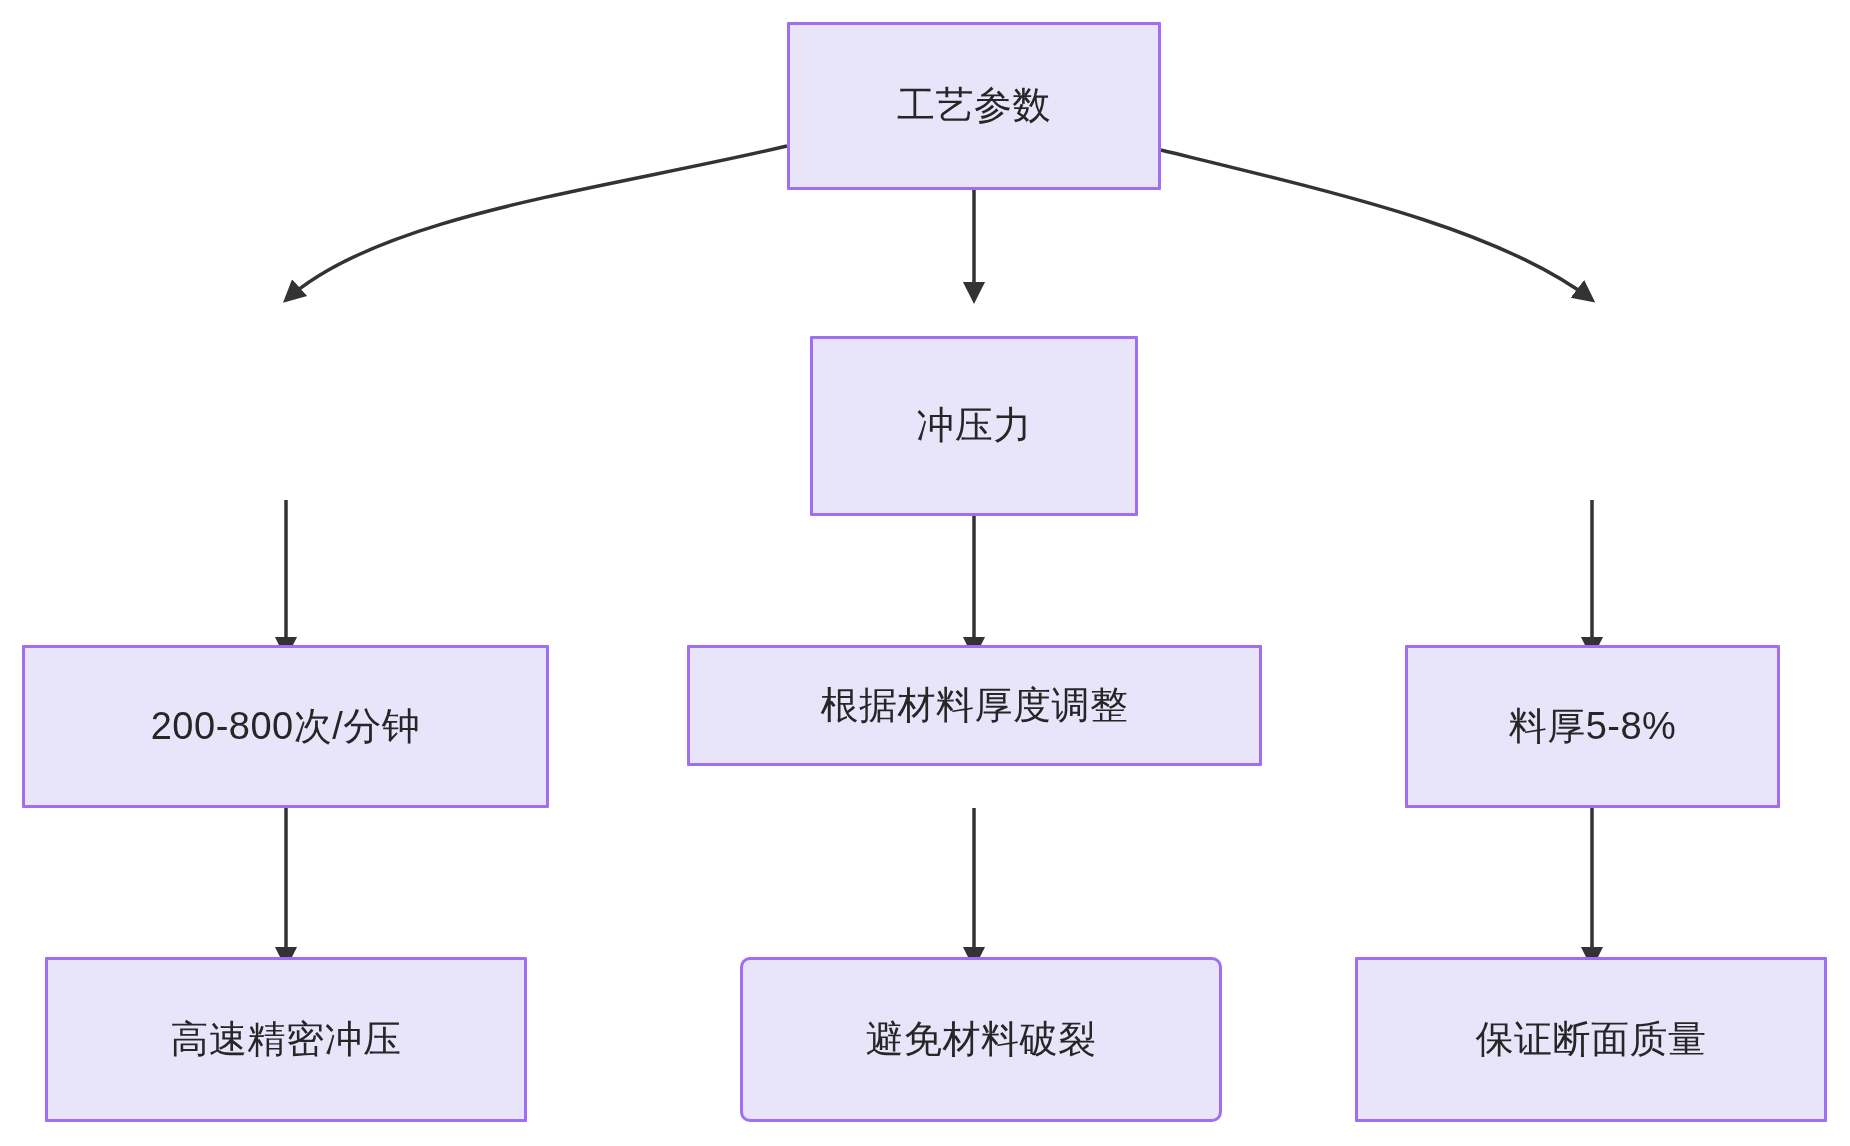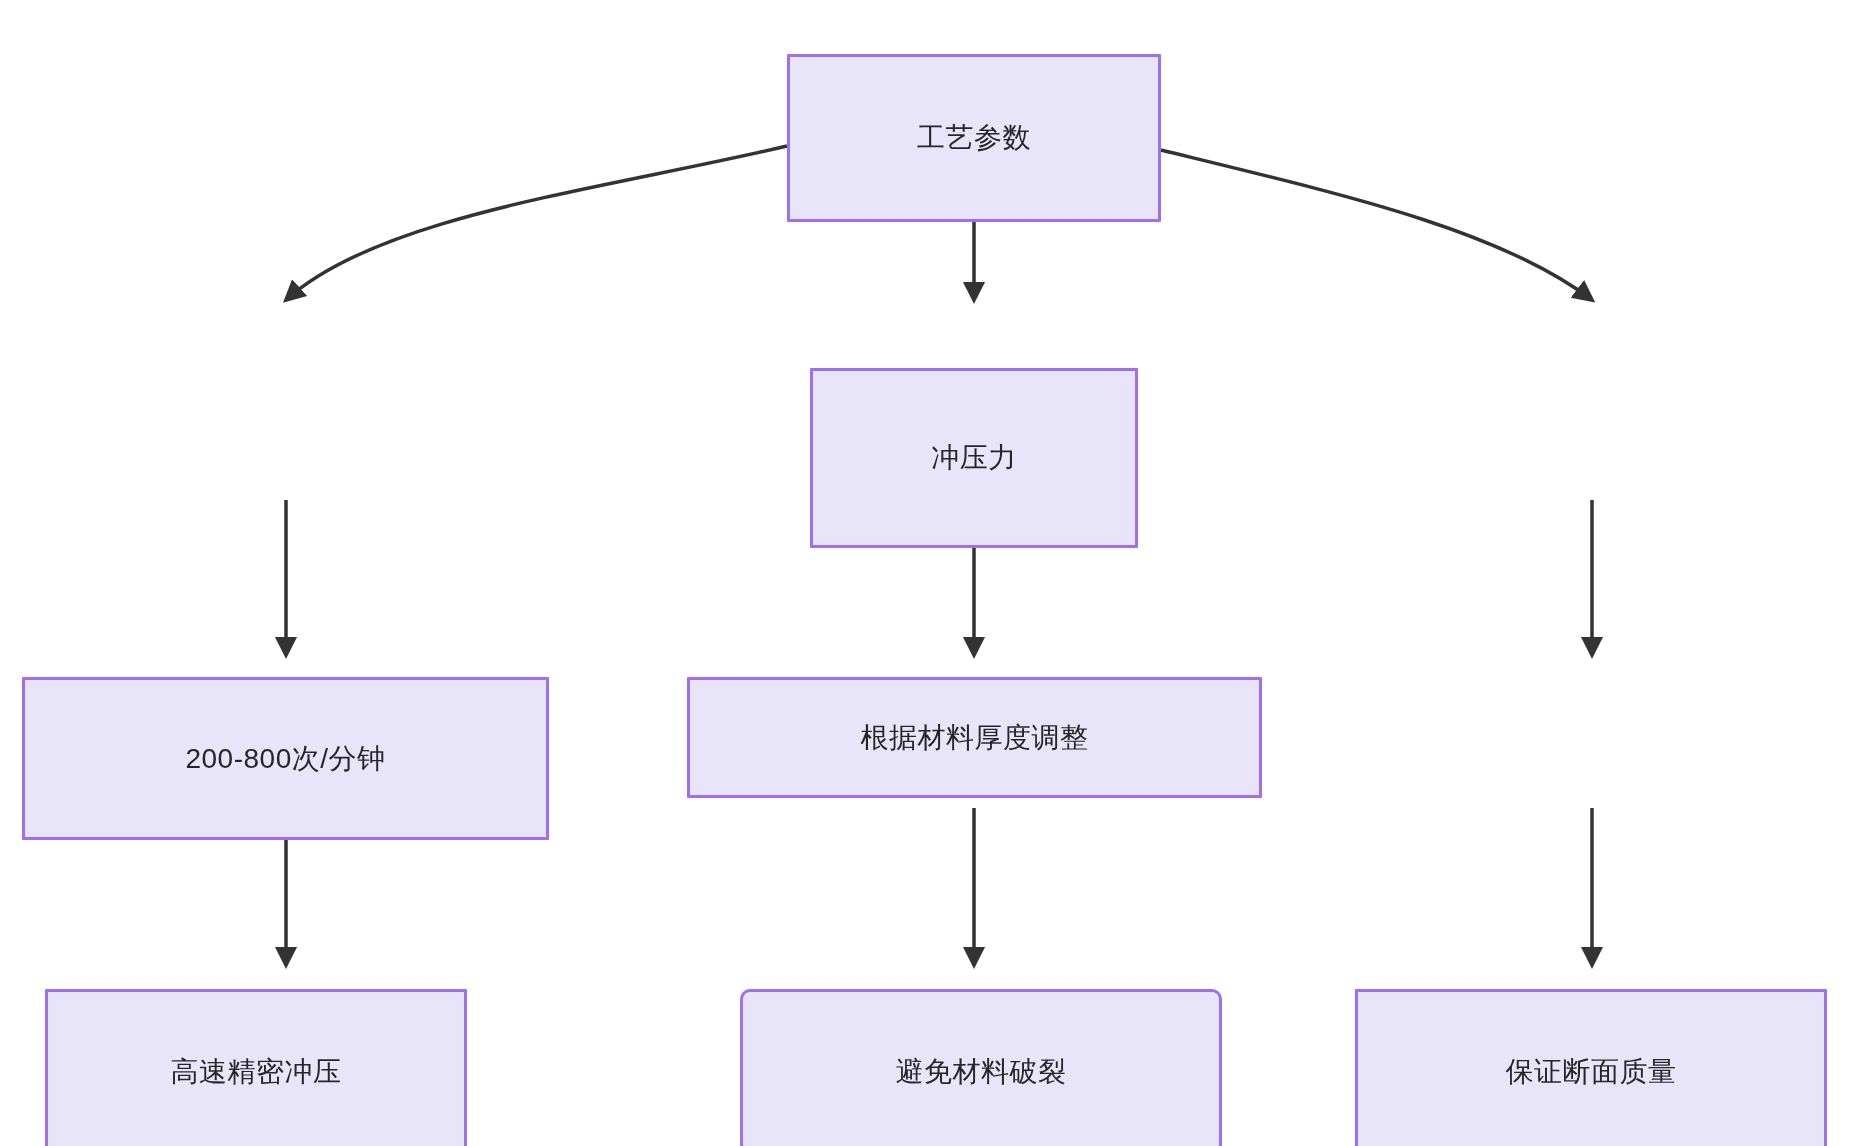--- a/index.html
+++ b/index.html
@@ -28,26 +28,25 @@
   .node {
     position: absolute;
     box-sizing: border-box;
     background: #e8e5fb;
     border: 3px solid #a06ef0;
     border-radius: 1px;
     display: flex;
     align-items: center;
     justify-content: center;
     color: #262626;
-    font-size: 28px;
+    font-size: 38px;
     line-height: 1.2;
     letter-spacing: 0.5px;
     text-align: left;
     white-space: nowrap;
-    margin-top: 32px;
   }
   .node-label {
     display: block;
   }
 </style>
 </head>
 <body>
 
 <div id="canvas">
 
@@ -88,22 +87,25 @@
 
 
   <div class="node" style="left:22px; top:645px; width:527px; height:163px;">
     <span class="node-label">200-800次/分钟</span>
   </div>
 
   <div class="node" style="left:687px; top:645px; width:575px; height:121px;">
     <span class="node-label">根据材料厚度调整</span>
   </div>
 
+  <div class="node" style="left:1405px; top:645px; width:375px; height:163px;">
+    <span class="node-label">料厚5-8%</span>
+  </div>
 
-  <div class="node" style="left:45px; top:957px; width:422px; height:165px;">
+  <div class="node" style="left:45px; top:957px; width:482px; height:165px;">
     <span class="node-label">高速精密冲压</span>
   </div>
 
   <div class="node" style="left:740px; top:957px; width:482px; height:165px;border-radius:10px;">
     <span class="node-label">避免材料破裂</span>
   </div>
 
   <div class="node" style="left:1355px; top:957px; width:472px; height:165px;">
     <span class="node-label">保证断面质量</span>
   </div>

